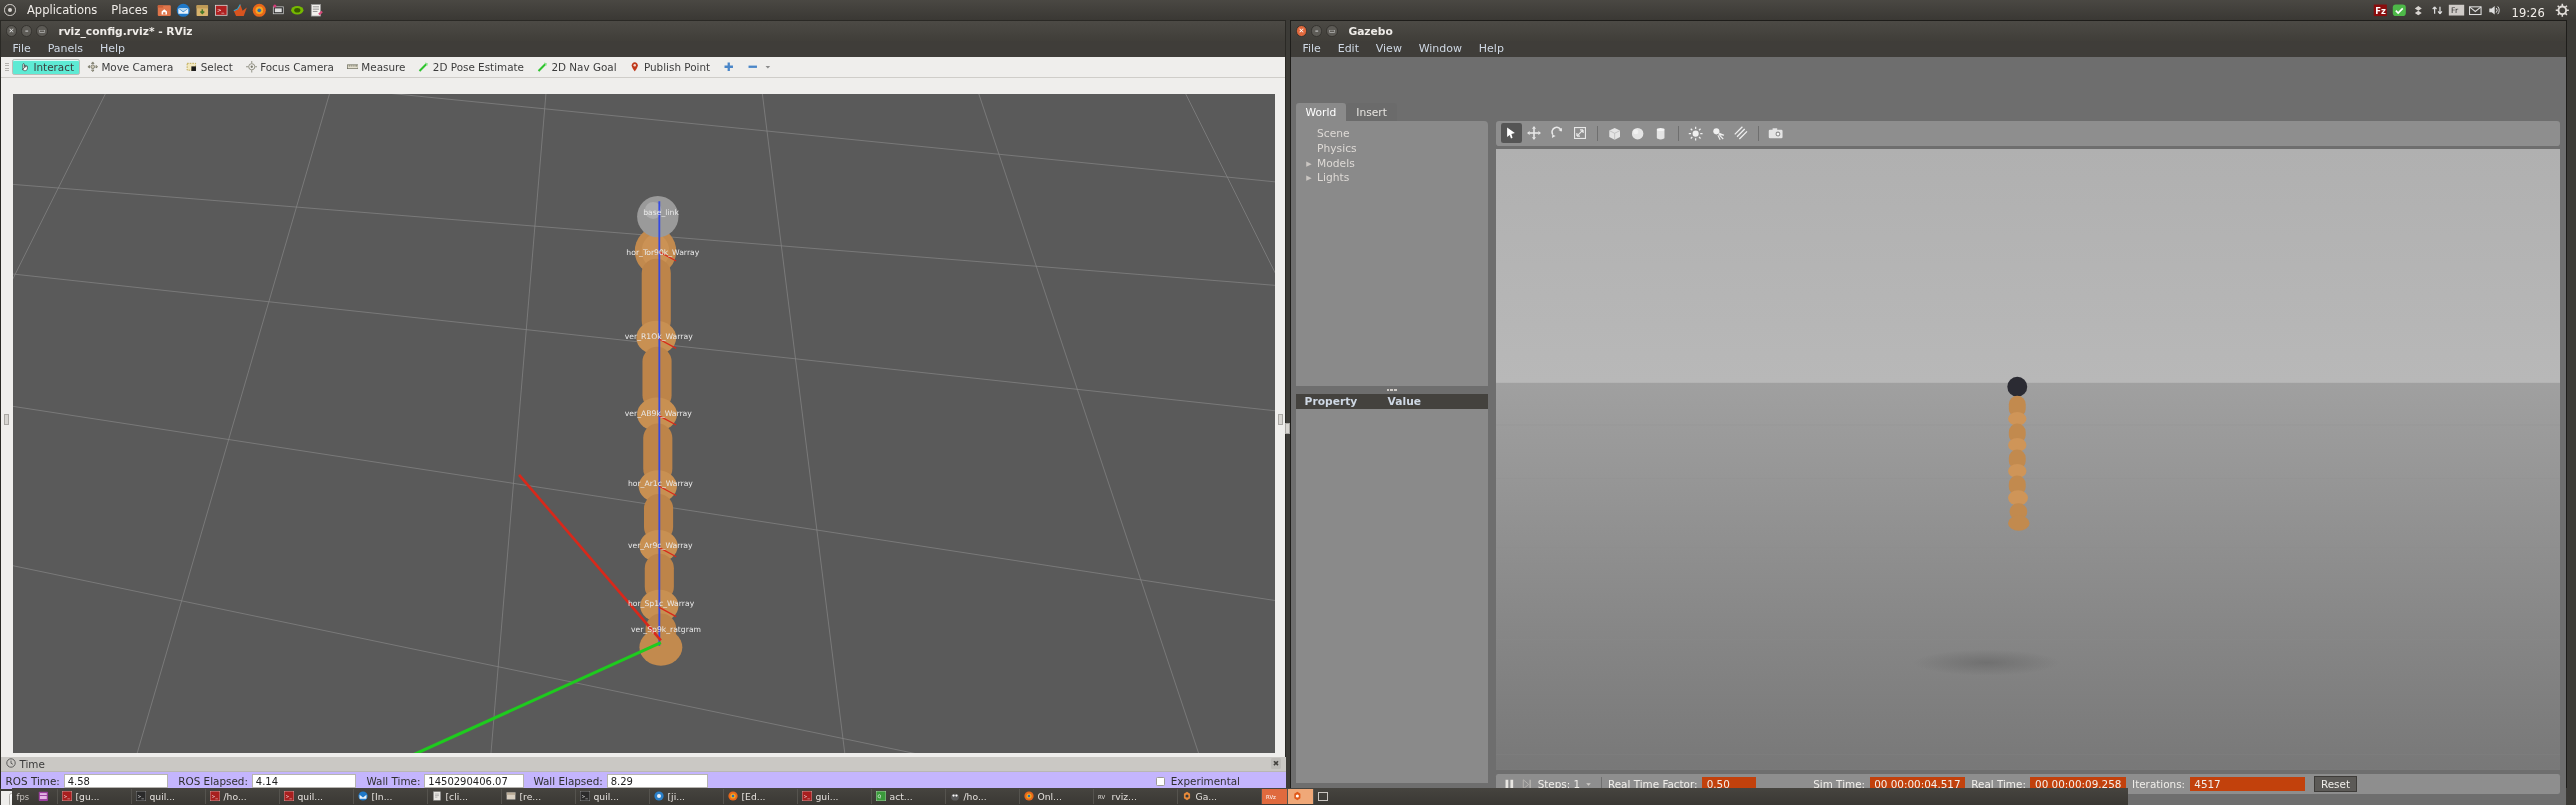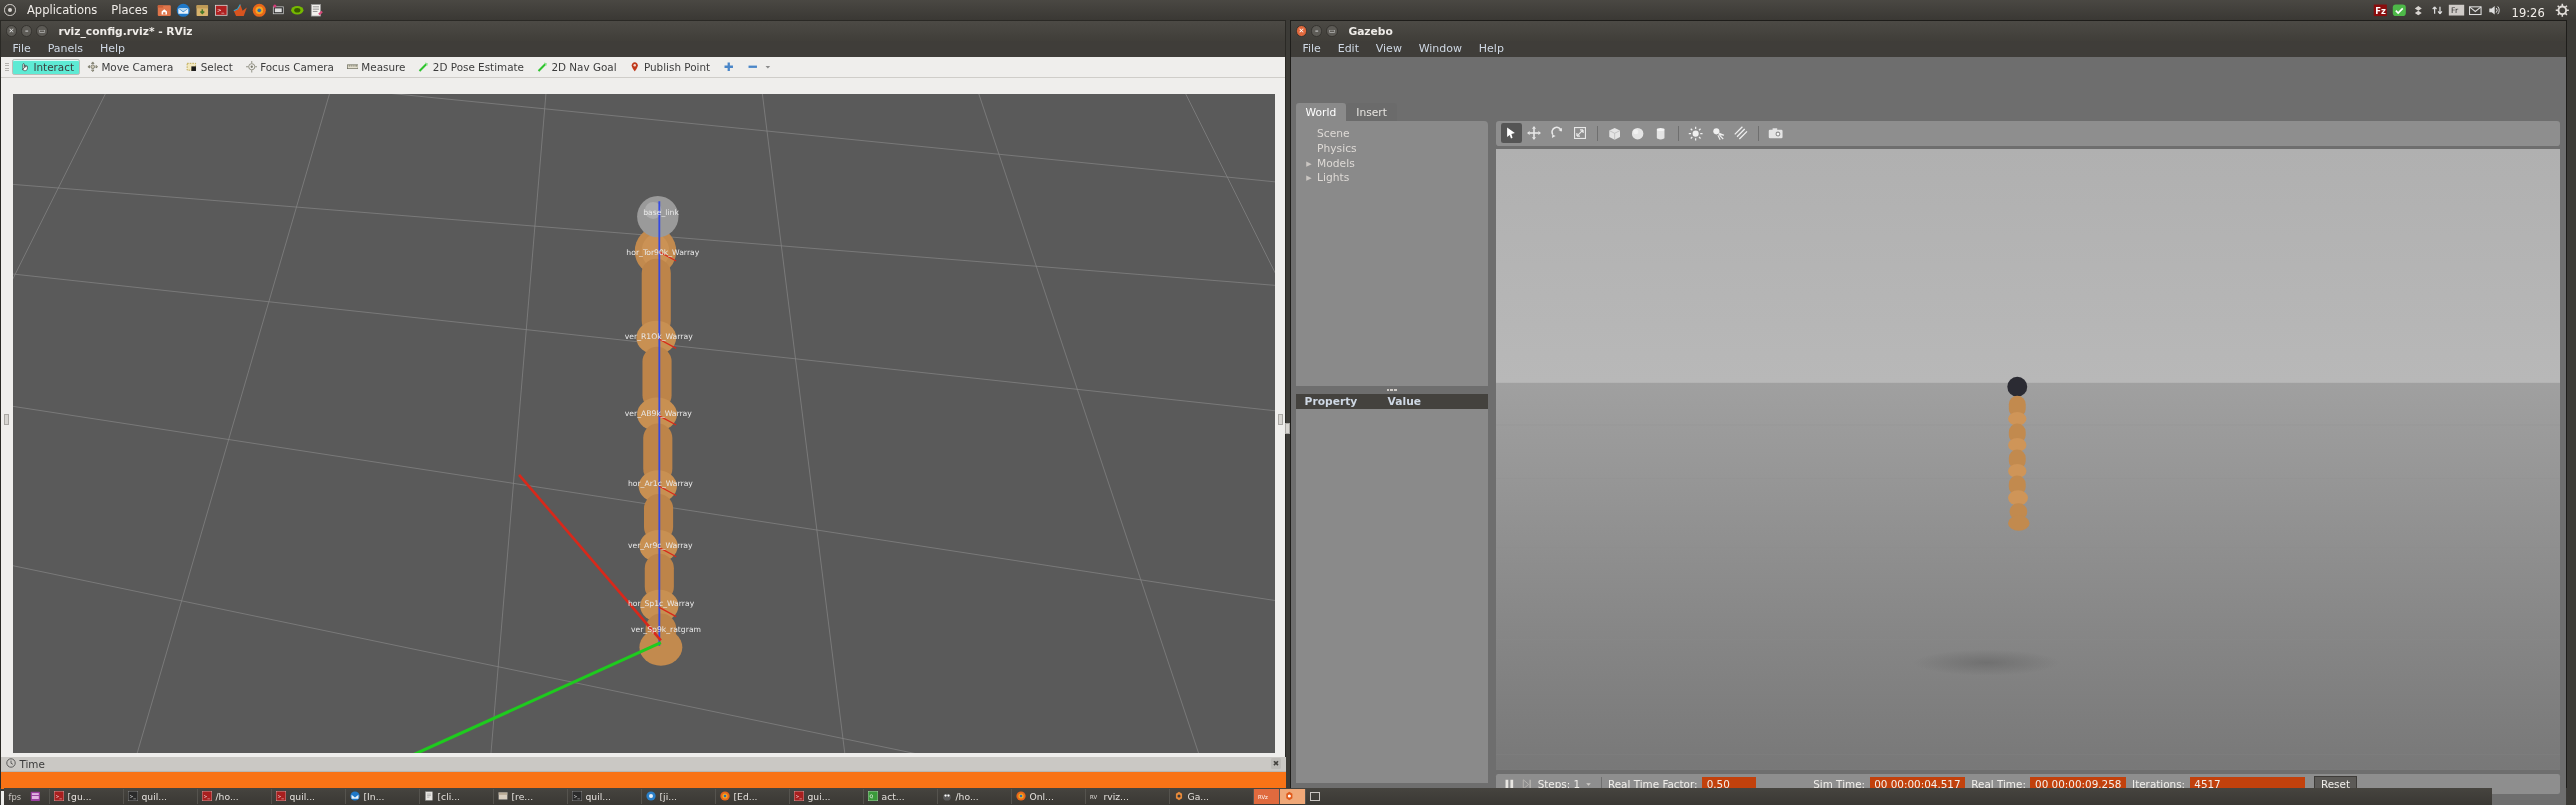--- a/index.html
+++ b/index.html
@@ -49,21 +49,21 @@
   .tb-ic { width:11.5px; height:11.5px; display:inline-flex; align-items:center; justify-content:center; }
 
   
   #rviz-view { position:absolute; left:12.3px; top:73px; width:1262px; height:659px;
       background:#5a5a5a; overflow:hidden; }
   .vgrid { position:absolute; inset:0; }
   .side-handle { position:absolute; width:4.6px; height:10.7px; background:#d7d5d1;
       border:0.8px solid #aaa8a4; }
 
   
-  #time-panel { position:absolute; left:0; top:736px; width:1285px; height:32px; background:#f97316; }
+  #time-panel { position:absolute; left:0; top:736px; width:1285px; height:32px; background:#c4b5fd; }
   #time-head { height:14.6px; background:#cac8c4; display:flex; align-items:center;
       padding-left:4.6px; font-size:10.4px; color:#3a3a3a; gap:3.8px; border-bottom:0.8px solid #b9b7b3;}
   #time-head .closex { margin-left:auto; margin-right:4.6px; width:10.7px;height:10.7px;
       background:#bdbbb7; border-radius:1.5px; color:#44423e; font-size:7.7px;
       display:flex;align-items:center;justify-content:center; font-weight:bold;}
   #time-row { display:flex; align-items:center; height:17.6px; gap:0; padding:1.5px 0 0 4.6px; font-size:10.4px; color:#2f2f2f;}
   #time-row label { padding-right:3.8px; }
   #time-row input { height:14.6px; border:0.8px solid #b6b4b0; background:#fff; font-size:10px;
       padding:0 3.1px; color:#222; font-family:"DejaVu Sans","Liberation Sans",sans-serif; }
   .cbx { width:9.2px;height:9.2px;border:0.8px solid #9d9b97; background:#fff; display:inline-block;
@@ -107,21 +107,21 @@
       background:#8e8e8e; display:flex; align-items:center; gap:0; padding-left:4.6px;
       font-size:10.4px; color:#f0eeea; border-radius:2.3px;}
   #gz-bottom .lbl { padding:0 4.6px 0 3.1px; }
   #gz-bottom .fld { background:#c2410c; height:14px; line-height:14px; padding:0 4.6px;
       color:#f2f0ec; min-width:54px; }
   .gz-sep2 { width:0.8px;height:14px;background:#6f6f6f;margin:0 3.1px;}
   #gz-bottom .resetb { margin-left:9.2px; background:#5c5a57; border:0.8px solid #3e3c39;
       padding:0.8px 6.1px; color:#f0eeea; }
 
   
-  #taskbar { position:absolute; left:4px; top:788px; width:2488px; height:17px;
+  #taskbar { position:absolute; left:12px; top:788px; width:2116px; height:17px;
       background:linear-gradient(to bottom,#46443f,#3a3834); display:flex; align-items:center;
       color:#e4e0dc; font-size:9.2px; }
   .tk { display:flex; align-items:center; gap:3.1px; height:15.3px; padding:0 4.6px;
       border-left:0.8px solid #55534e; min-width:74px; white-space:nowrap; overflow:hidden;}
   .tk .ic { width:10px;height:10px;flex:0 0 10px; border-radius:0.8px; }
   .winlist-sel { background:#e06a3e; }
 
   .tiny { font-size:8.4px; }
 </style>
 </head>
@@ -454,20 +454,34 @@
   <div id="time-panel">
     <div id="time-head">
       <span>
         <svg width="10" height="10" viewBox="0 0 13 13">
             <circle cx="6.5" cy="6.5" r="5.5" fill="none" stroke="#4a4a4a" stroke-width="1.1"></circle>
             <path d="M6.5 3.4V6.8l2.4 1.4" stroke="#4a4a4a" stroke-width="1.1" fill="none"></path>
           </svg>
       </span>
       <span>Time</span>
       <span class="closex">✖</span>
+    </div>
+    <div id="time-row">
+      <label>ROS Time:</label>
+      <input style="width: 104px;" value="4.58">
+      <label style="padding-left:10.7px">ROS Elapsed:</label>
+      <input style="width: 104px;" value="4.14">
+      <label style="padding-left:10.7px">Wall Time:</label>
+      <input style="width: 100px;" value="1450290406.07">
+      <label style="padding-left:9.2px">Wall Elapsed:</label>
+      <input style="width: 101px;" value="8.29">
+      <span style="margin-left:auto; margin-right:46px; display:flex; align-items:center;">
+        <span class="cbx"></span>
+        <span>Experimental</span>
+      </span>
     </div>
   </div>
 
   <div id="rviz-bottom">
     <button class="btn-std">Reset</button>
     <span style="margin-left:auto; font-size:10px; color:#3a3a3a;">30 fps</span>
   </div>
 </div>
 
 <div class="win" id="gz-win">

